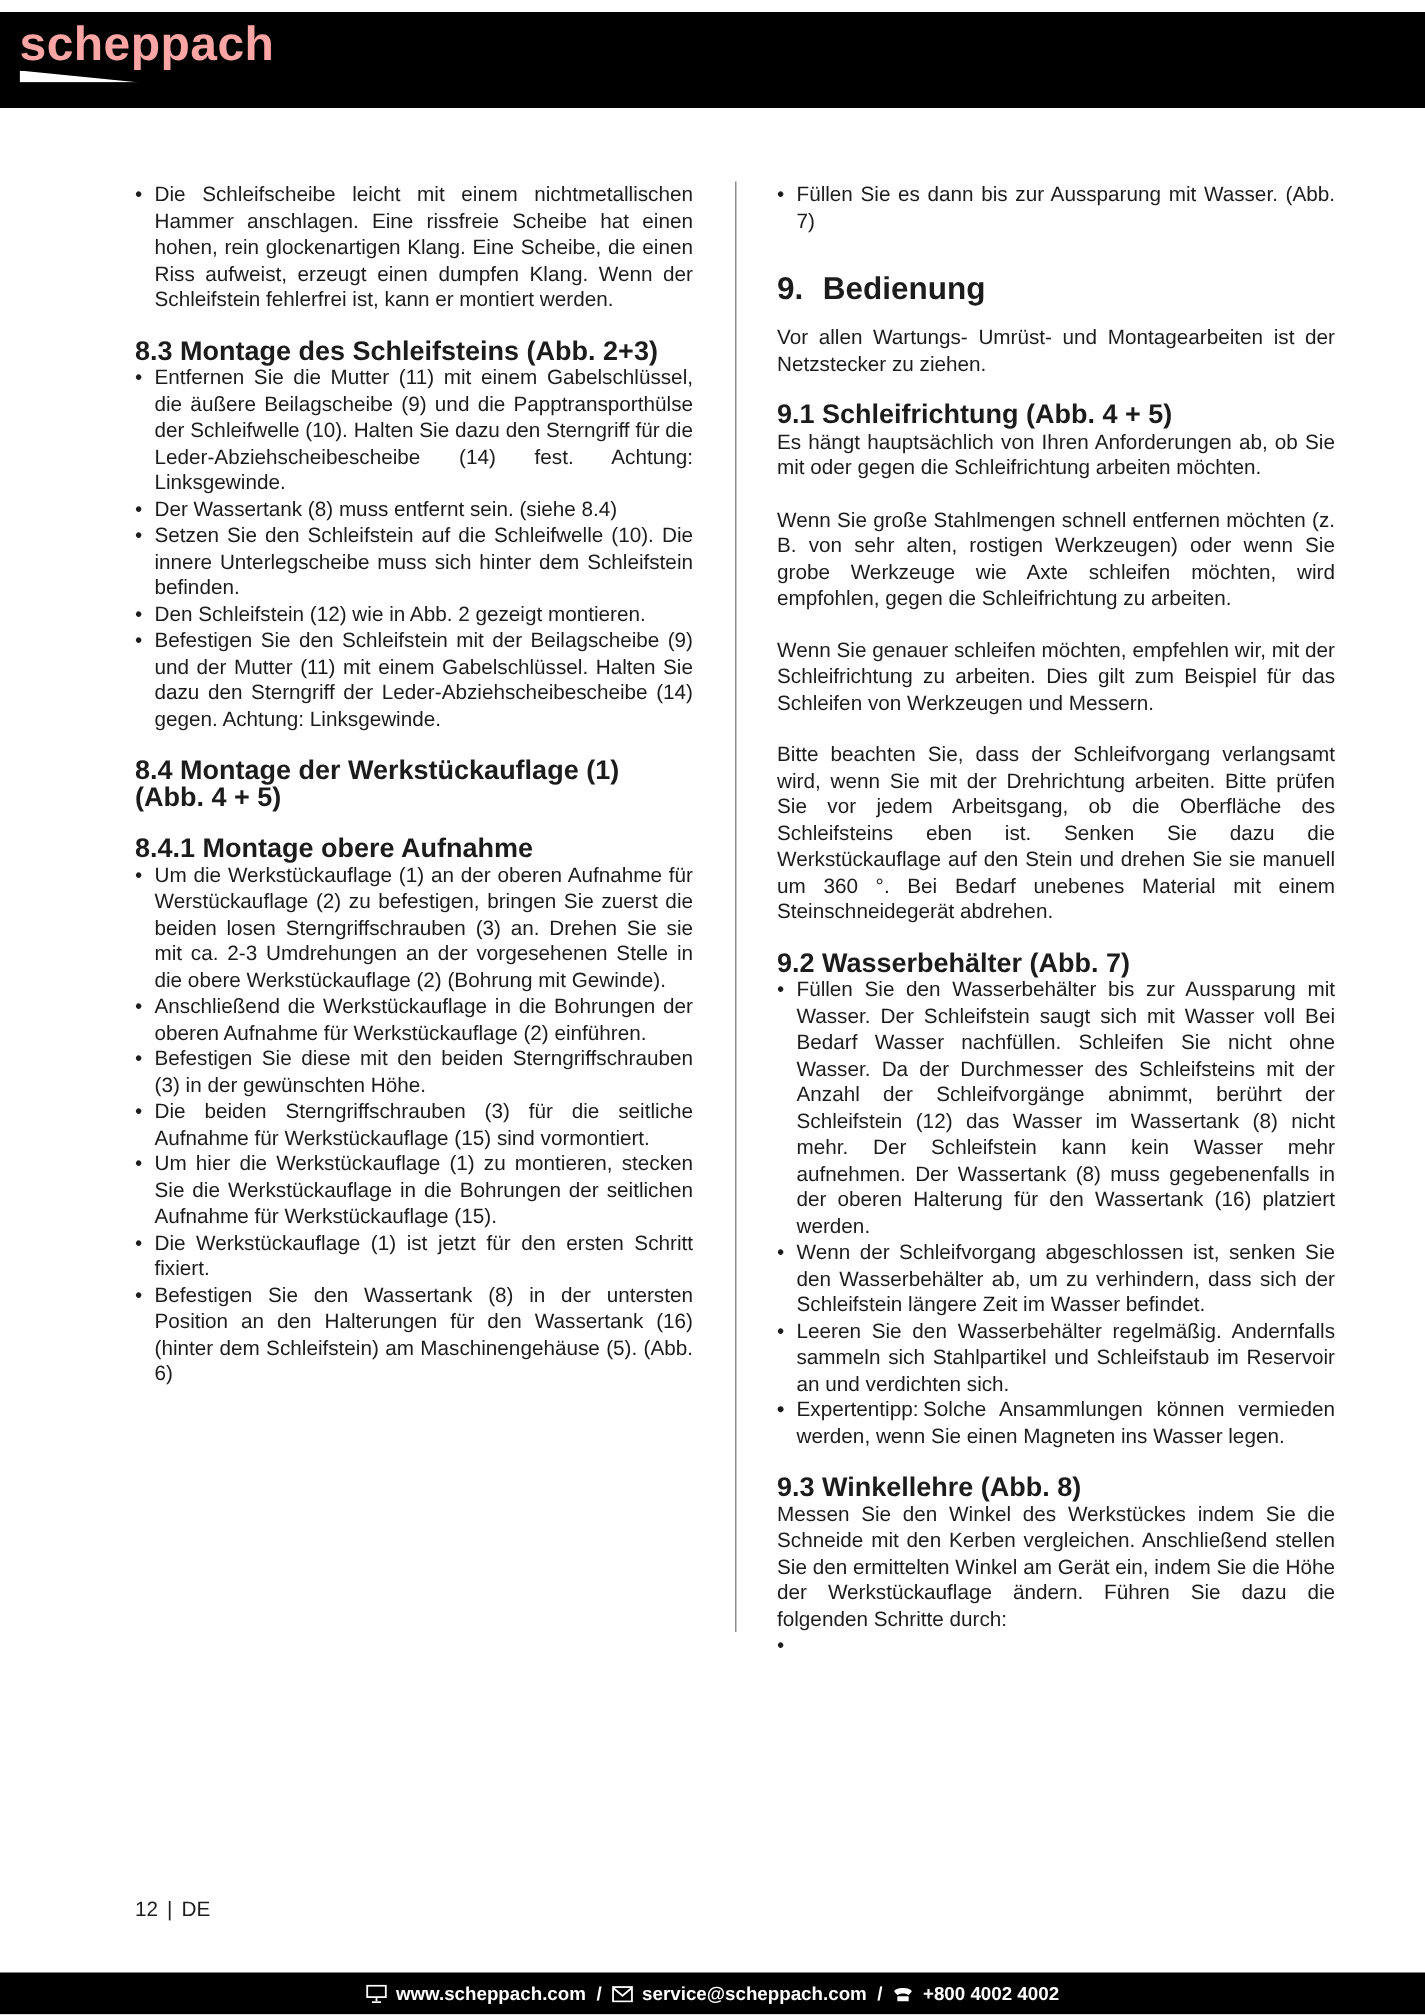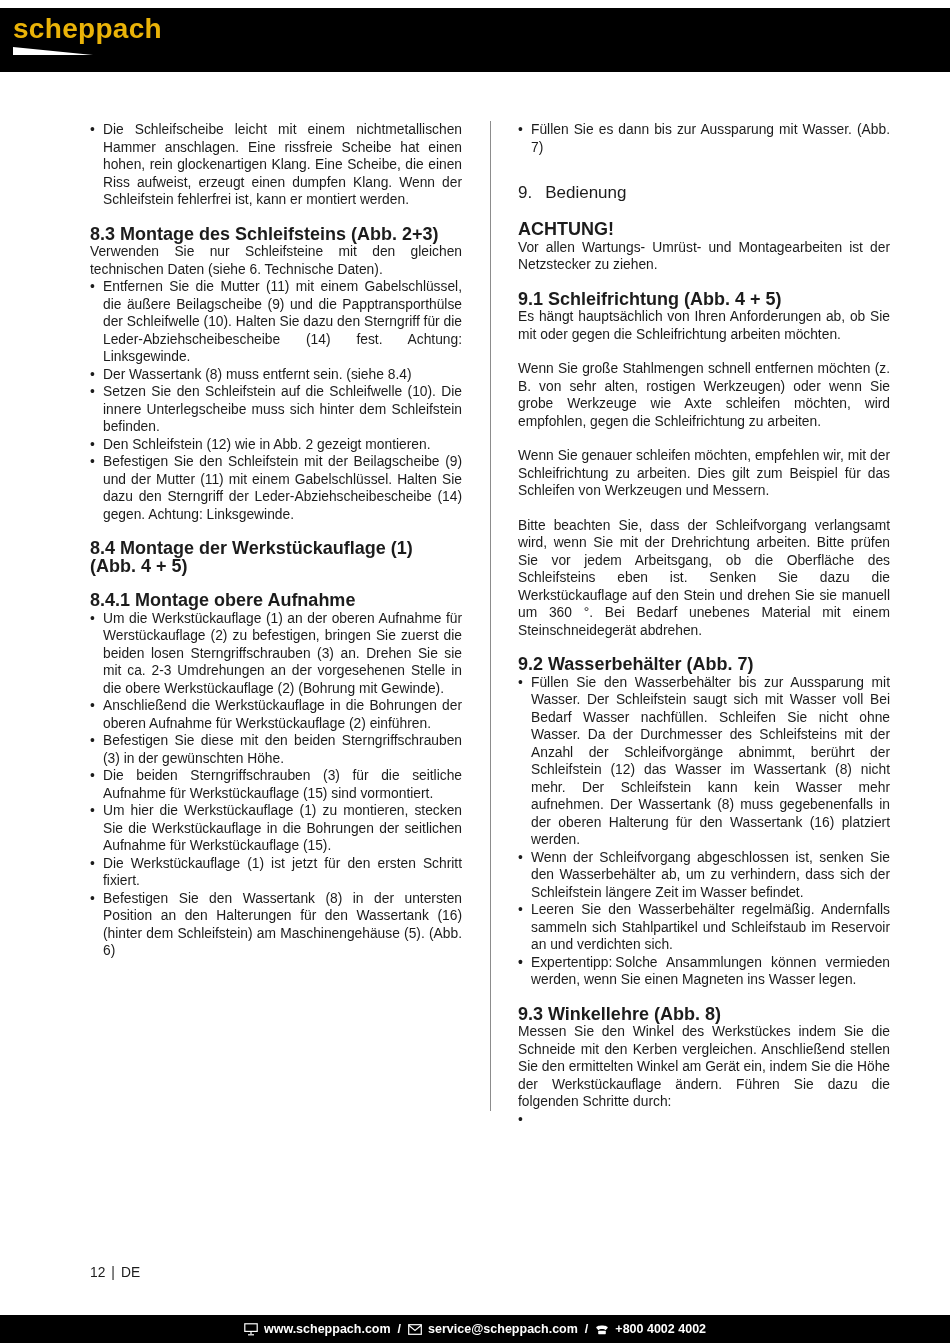--- a/index.html
+++ b/index.html
@@ -3,33 +3,33 @@
 <meta charset="utf-8">
 <style>
   * { margin:0; padding:0; box-sizing:border-box; }
   html, body { background:#ffffff; }
   body { font-family:"Liberation Sans","DejaVu Sans",sans-serif; color:#1c1c1c; }
   .page { position:relative; width:950px; height:1343px; background:#fff; overflow:hidden; }
 
   
   .topbar { position:absolute; top:8px; left:0; width:100%; height:64px; background:#000; }
   .logo { position:absolute; left:13px; top:6px; }
-  .logo-text { display:block; color:#eab308; font-size:28px; font-weight:bold; letter-spacing:0.3px; line-height:30px; }
+  .logo-text { display:block; color:#fca5a5; font-size:32px; font-weight:bold; letter-spacing:0.3px; line-height:30px; }
   .logo-swoosh { display:block; width:80px; height:8px; margin-top:3px; background:#fff;
                  clip-path:polygon(0 0, 100% 100%, 0 100%); }
 
   
   .content { position:absolute; left:90px; top:121px; display:flex; }
   .col { width:372px; font-size:13.8px; line-height:17.5px; }
   .divider { width:1px; background:#8c8c8c; margin:0 27px 0 28px; }
 
   .block { margin:0; }
   .gap { margin-top:17px; }
   .h3 { font-size:18px; font-weight:bold; line-height:17.5px; }
-  .h2 { font-size:17px; font-weight:normal; line-height:22px; margin-top:26px; margin-bottom:12px; }
+  .h2 { font-size:21px; font-weight:bold; line-height:22px; margin-top:26px; margin-bottom:12px; }
   .h2 .h2-num { margin-right:13px; }
   .p { text-align:justify; }
   .bullets { list-style:none; }
   .bullets li { position:relative; padding-left:13px; text-align:justify; }
   .bullets .marker { position:absolute; left:0; top:0; }
   .bold-lead { font-weight:normal; margin-right:3px; }
   .marker.bold { font-weight:bold; }
 
   
   .pagenum { position:absolute; left:90px; top:1265px; font-size:13.8px; }
@@ -54,21 +54,20 @@
       <span class="logo-swoosh"></span>
     </div>
   </header>
 
   <main class="content">
     <section class="col">
         <ul class="bullets block">
           <li><span class="marker">•</span><span>Die Schleifscheibe leicht mit einem nichtmetallischen Hammer anschlagen. Eine rissfreie Scheibe hat einen hohen, rein glockenartigen Klang. Eine Scheibe, die einen Riss aufweist, erzeugt einen dumpfen Klang. Wenn der Schleifstein fehlerfrei ist, kann er montiert werden.</span></li>
         </ul>
         <h3 class="h3 block gap">8.3 Montage des Schleifsteins (Abb. 2+3)</h3>
-        <p class="p block">Verwenden Sie nur Schleifsteine mit den gleichen technischen Daten (siehe 6. Technische Daten).</p>
         <ul class="bullets block">
           <li><span class="marker">•</span><span>Entfernen Sie die Mutter (11) mit einem Gabelschlüssel, die äußere Beilagscheibe (9) und die Papptransporthülse der Schleifwelle (10). Halten Sie dazu den Sterngriff für die Leder-Abziehscheibescheibe (14) fest. Achtung: Linksgewinde.</span></li>
           <li><span class="marker">•</span><span>Der Wassertank (8) muss entfernt sein. (siehe 8.4)</span></li>
           <li><span class="marker">•</span><span>Setzen Sie den Schleifstein auf die Schleifwelle (10). Die innere Unterlegscheibe muss sich hinter dem Schleifstein befinden.</span></li>
           <li><span class="marker">•</span><span>Den Schleifstein (12) wie in Abb. 2 gezeigt montieren.</span></li>
           <li><span class="marker">•</span><span>Befestigen Sie den Schleifstein mit der Beilagscheibe (9) und der Mutter (11) mit einem Gabelschlüssel. Halten Sie dazu den Sterngriff der Leder-Abziehscheibescheibe (14) gegen. Achtung: Linksgewinde.</span></li>
         </ul>
         <h3 class="h3 block gap">8.4 Montage der Werkstückauflage (1) (Abb. 4 + 5)</h3>
         <h3 class="h3 block gap">8.4.1 Montage obere Aufnahme</h3>
         <ul class="bullets block">
@@ -84,21 +83,20 @@
         <ul class="bullets block">
           <li><span class="marker">•</span><span>Befestigen Sie den Wassertank (8) in der untersten Position an den Halterungen für den Wassertank (16) (hinter dem Schleifstein) am Maschinengehäuse (5). (Abb. 6)</span></li>
         </ul>
       </section>
     <div class="divider"></div>
     <section class="col">
         <ul class="bullets block">
           <li><span class="marker">•</span><span>Füllen Sie es dann bis zur Aussparung mit Wasser. (Abb. 7)</span></li>
         </ul>
         <h2 class="h2 block"><span class="h2-num">9.</span><span>Bedienung</span></h2>
-        <h3 class="h3 block gap">ACHTUNG!</h3>
         <p class="p block">Vor allen Wartungs- Umrüst- und Montagearbeiten ist der Netzstecker zu ziehen.</p>
         <h3 class="h3 block gap">9.1 Schleifrichtung (Abb. 4 + 5)</h3>
         <p class="p block">Es hängt hauptsächlich von Ihren Anforderungen ab, ob Sie mit oder gegen die Schleifrichtung arbeiten möchten.</p>
         <p class="p block gap">Wenn Sie große Stahlmengen schnell entfernen möchten (z. B. von sehr alten, rostigen Werkzeugen) oder wenn Sie grobe Werkzeuge wie Axte schleifen möchten, wird empfohlen, gegen die Schleifrichtung zu arbeiten.</p>
         <p class="p block gap">Wenn Sie genauer schleifen möchten, empfehlen wir, mit der Schleifrichtung zu arbeiten. Dies gilt zum Beispiel für das Schleifen von Werkzeugen und Messern.</p>
         <p class="p block gap">Bitte beachten Sie, dass der Schleifvorgang verlangsamt wird, wenn Sie mit der Drehrichtung arbeiten. Bitte prüfen Sie vor jedem Arbeitsgang, ob die Oberfläche des Schleifsteins eben ist. Senken Sie dazu die Werkstückauflage auf den Stein und drehen Sie sie manuell um 360 °. Bei Bedarf unebenes Material mit einem Steinschneidegerät abdrehen.</p>
         <h3 class="h3 block gap">9.2 Wasserbehälter (Abb. 7)</h3>
         <ul class="bullets block">
           <li><span class="marker">•</span><span>Füllen Sie den Wasserbehälter bis zur Aussparung mit Wasser. Der Schleifstein saugt sich mit Wasser voll Bei Bedarf Wasser nachfüllen. Schleifen Sie nicht ohne Wasser. Da der Durchmesser des Schleifsteins mit der Anzahl der Schleifvorgänge abnimmt, berührt der Schleifstein (12) das Wasser im Wassertank (8) nicht mehr. Der Schleifstein kann kein Wasser mehr aufnehmen. Der Wassertank (8) muss gegebenenfalls in der oberen Halterung für den Wassertank (16) platziert werden.</span></li>
           <li><span class="marker">•</span><span>Wenn der Schleifvorgang abgeschlossen ist, senken Sie den Wasserbehälter ab, um zu verhindern, dass sich der Schleifstein längere Zeit im Wasser befindet.</span></li>

